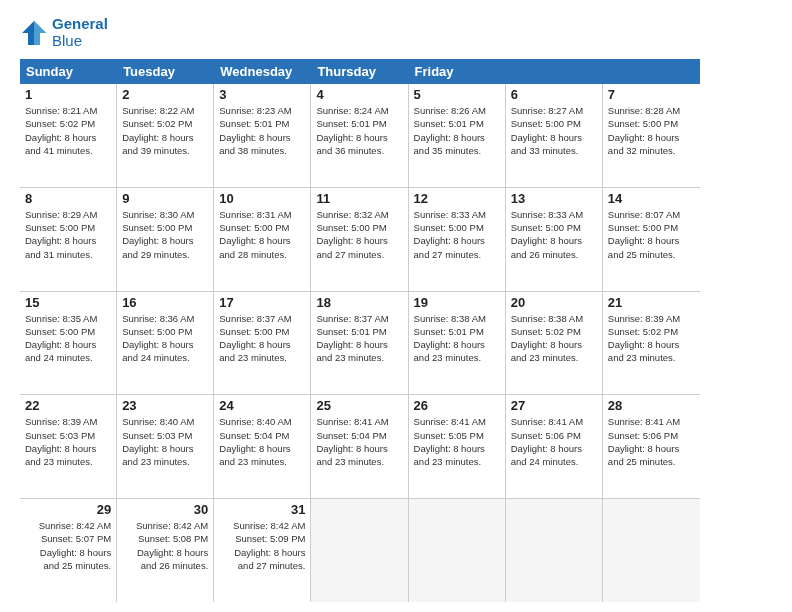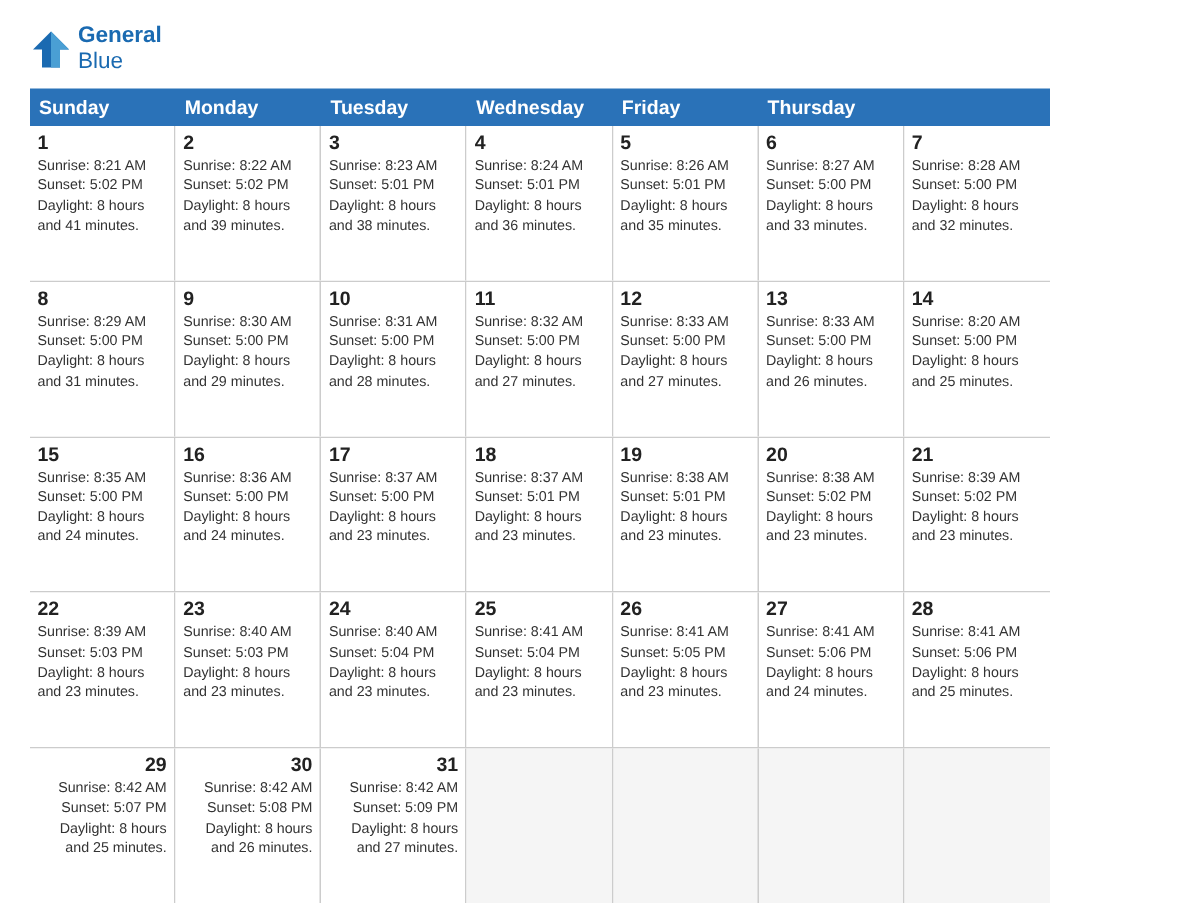--- a/index.html
+++ b/index.html
@@ -118,25 +118,24 @@
     <div class="title-block">
       <div class="month-title"></div>
       <div class="location"></div>
     </div>
   </div>
 
   <div class="calendar">
     <div class="cal-header">
 
     <div class="cal-header-cell">Sunday</div>
-        <div class="cal-header-cell">Monday</div>
         <div class="cal-header-cell">Tuesday</div>
         <div class="cal-header-cell">Wednesday</div>
+        <div class="cal-header-cell">Thursday</div>
         <div class="cal-header-cell">Friday</div>
-        <div class="cal-header-cell">Thursday</div>
       </div>
     <div class="cal-body">
 
     <div class="cal-row">
           <div class="cal-cell">
             <div class="day-num">1</div>
             <div class="cell-text">
               <div>Sunrise: 8:21 AM</div>
               <div>Sunset: 5:02 PM</div>
               <div>Daylight: 8 hours</div>
@@ -249,21 +248,21 @@
             <div class="cell-text">
               <div>Sunrise: 8:33 AM</div>
               <div>Sunset: 5:00 PM</div>
               <div>Daylight: 8 hours</div>
               <div>and 26 minutes.</div>
             </div>
           </div>
           <div class="cal-cell">
             <div class="day-num">14</div>
             <div class="cell-text">
-              <div>Sunrise: 8:20 AM</div>
+              <div>Sunrise: 8:07 AM</div>
               <div>Sunset: 5:00 PM</div>
               <div>Daylight: 8 hours</div>
               <div>and 25 minutes.</div>
             </div>
           </div>
         </div>
         <div class="cal-row">
           <div class="cal-cell">
             <div class="day-num">15</div>
             <div class="cell-text">

